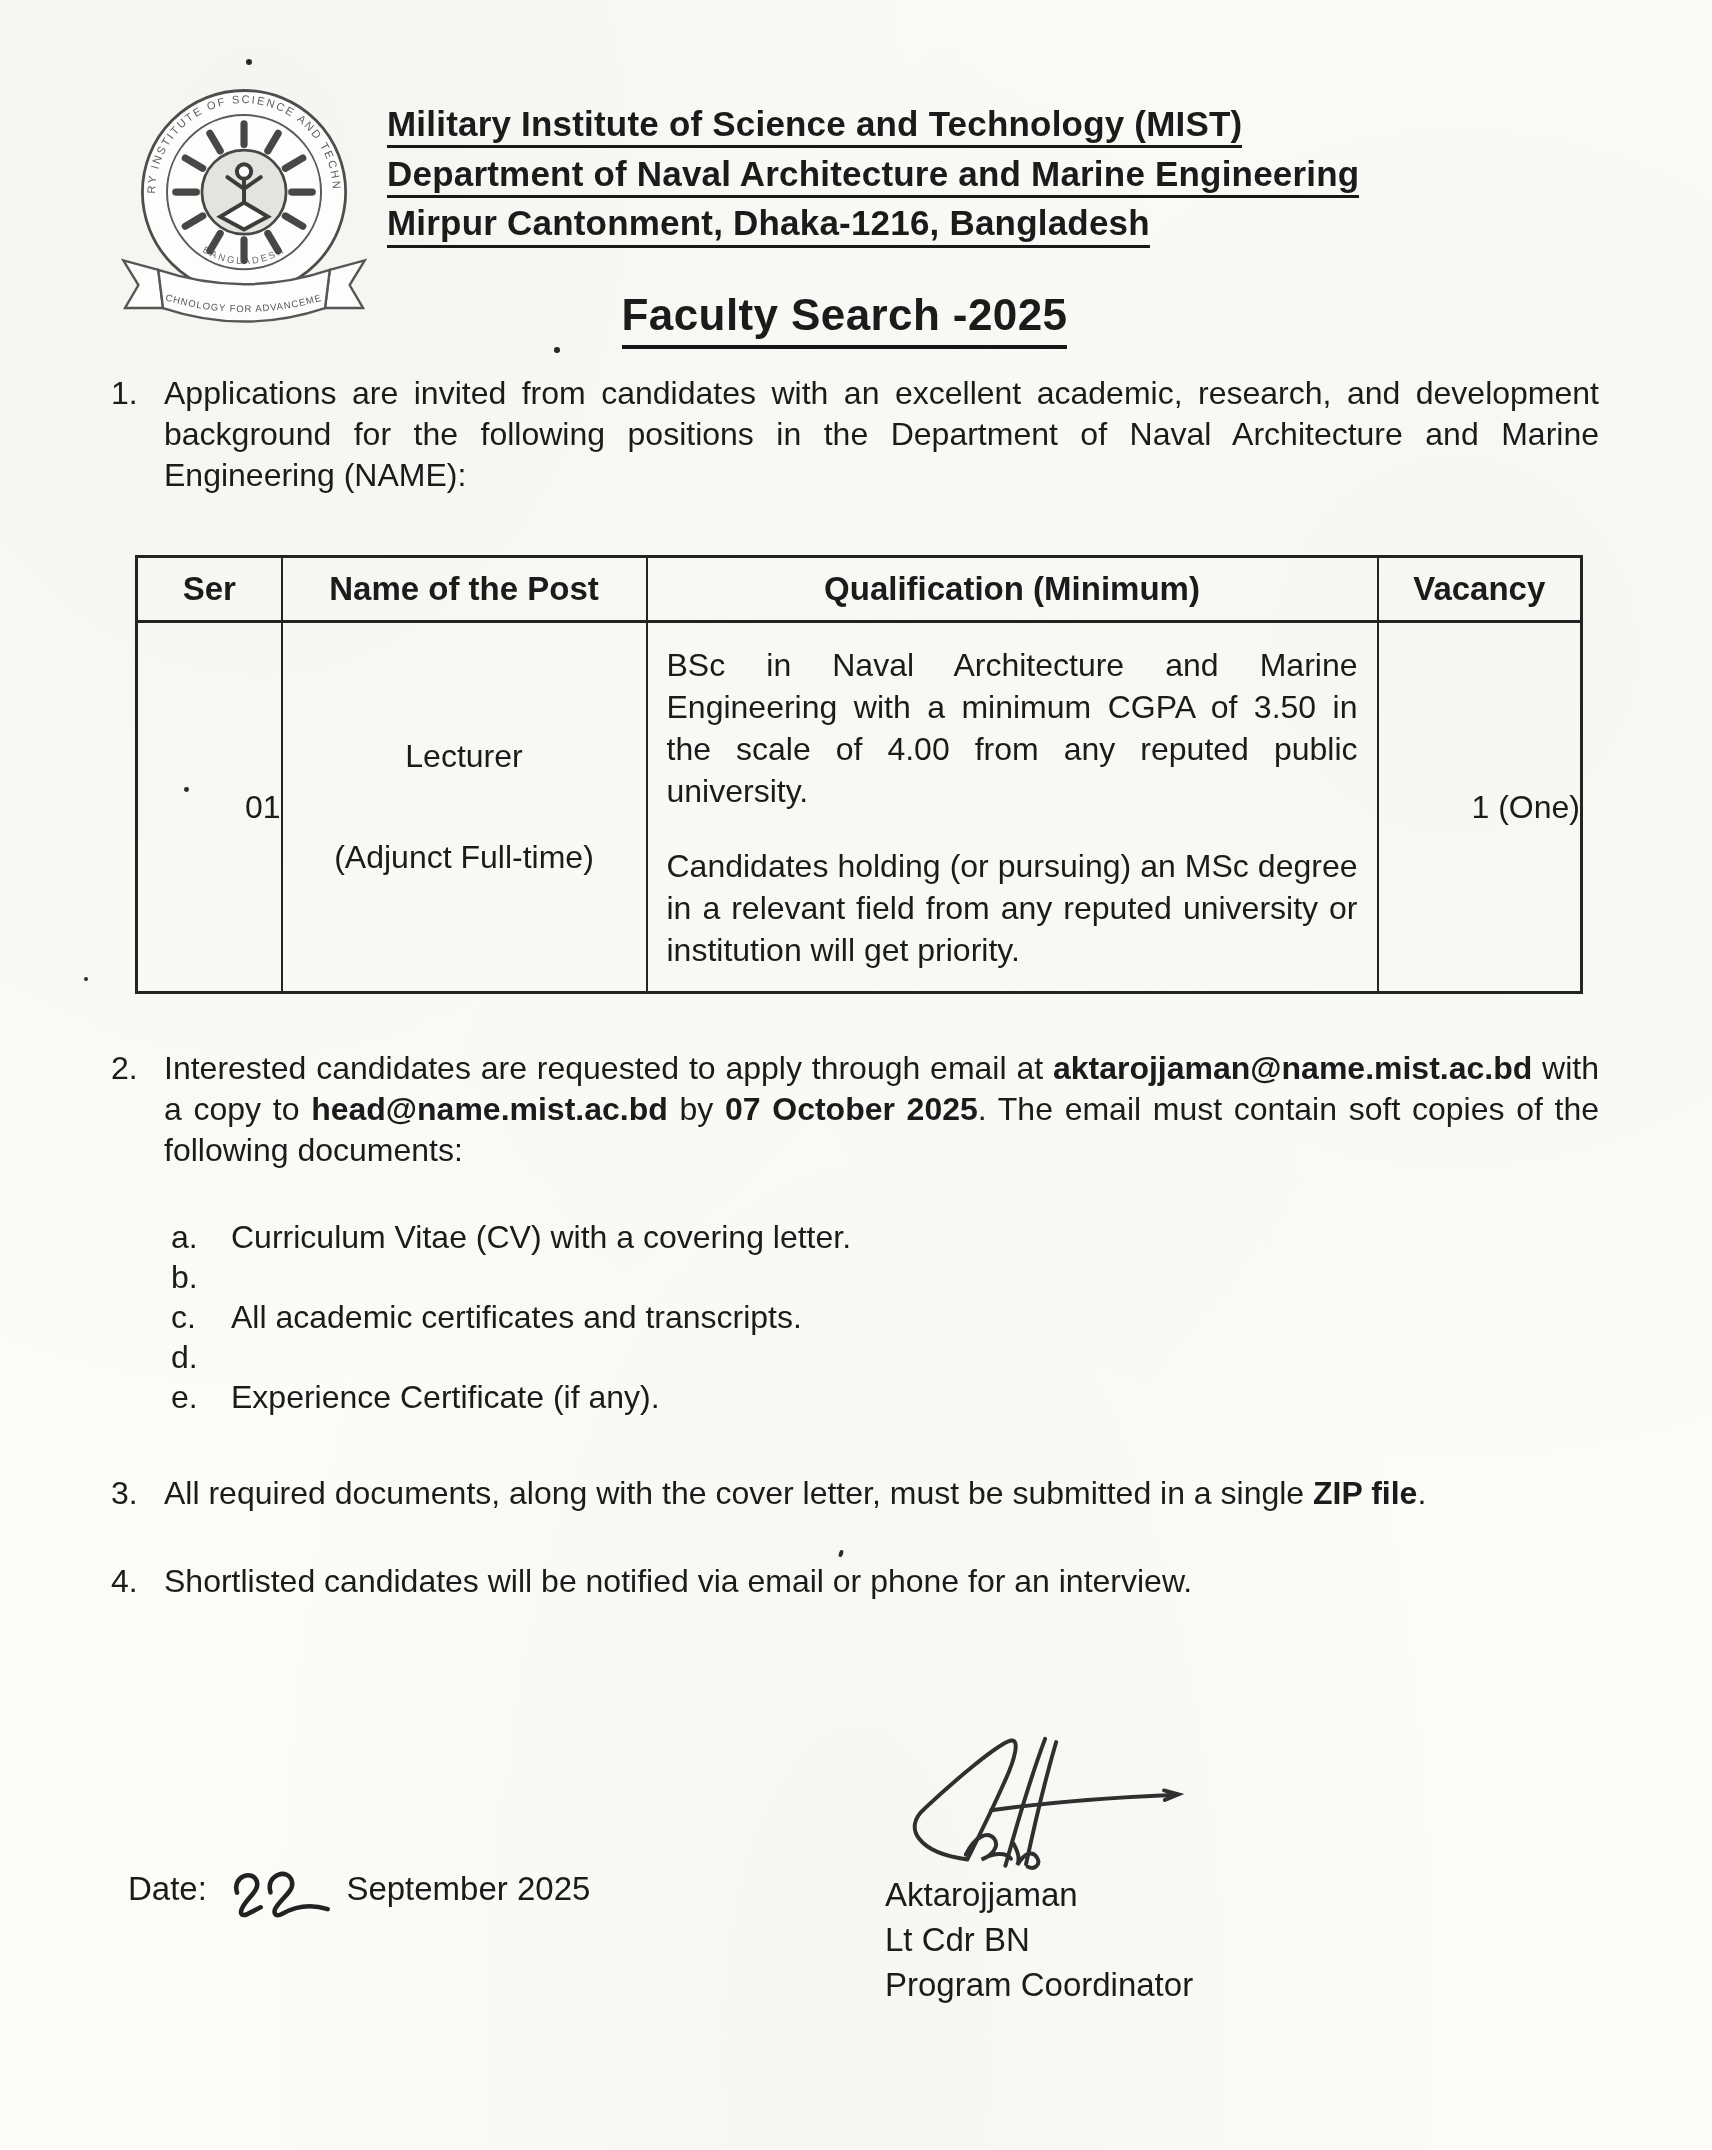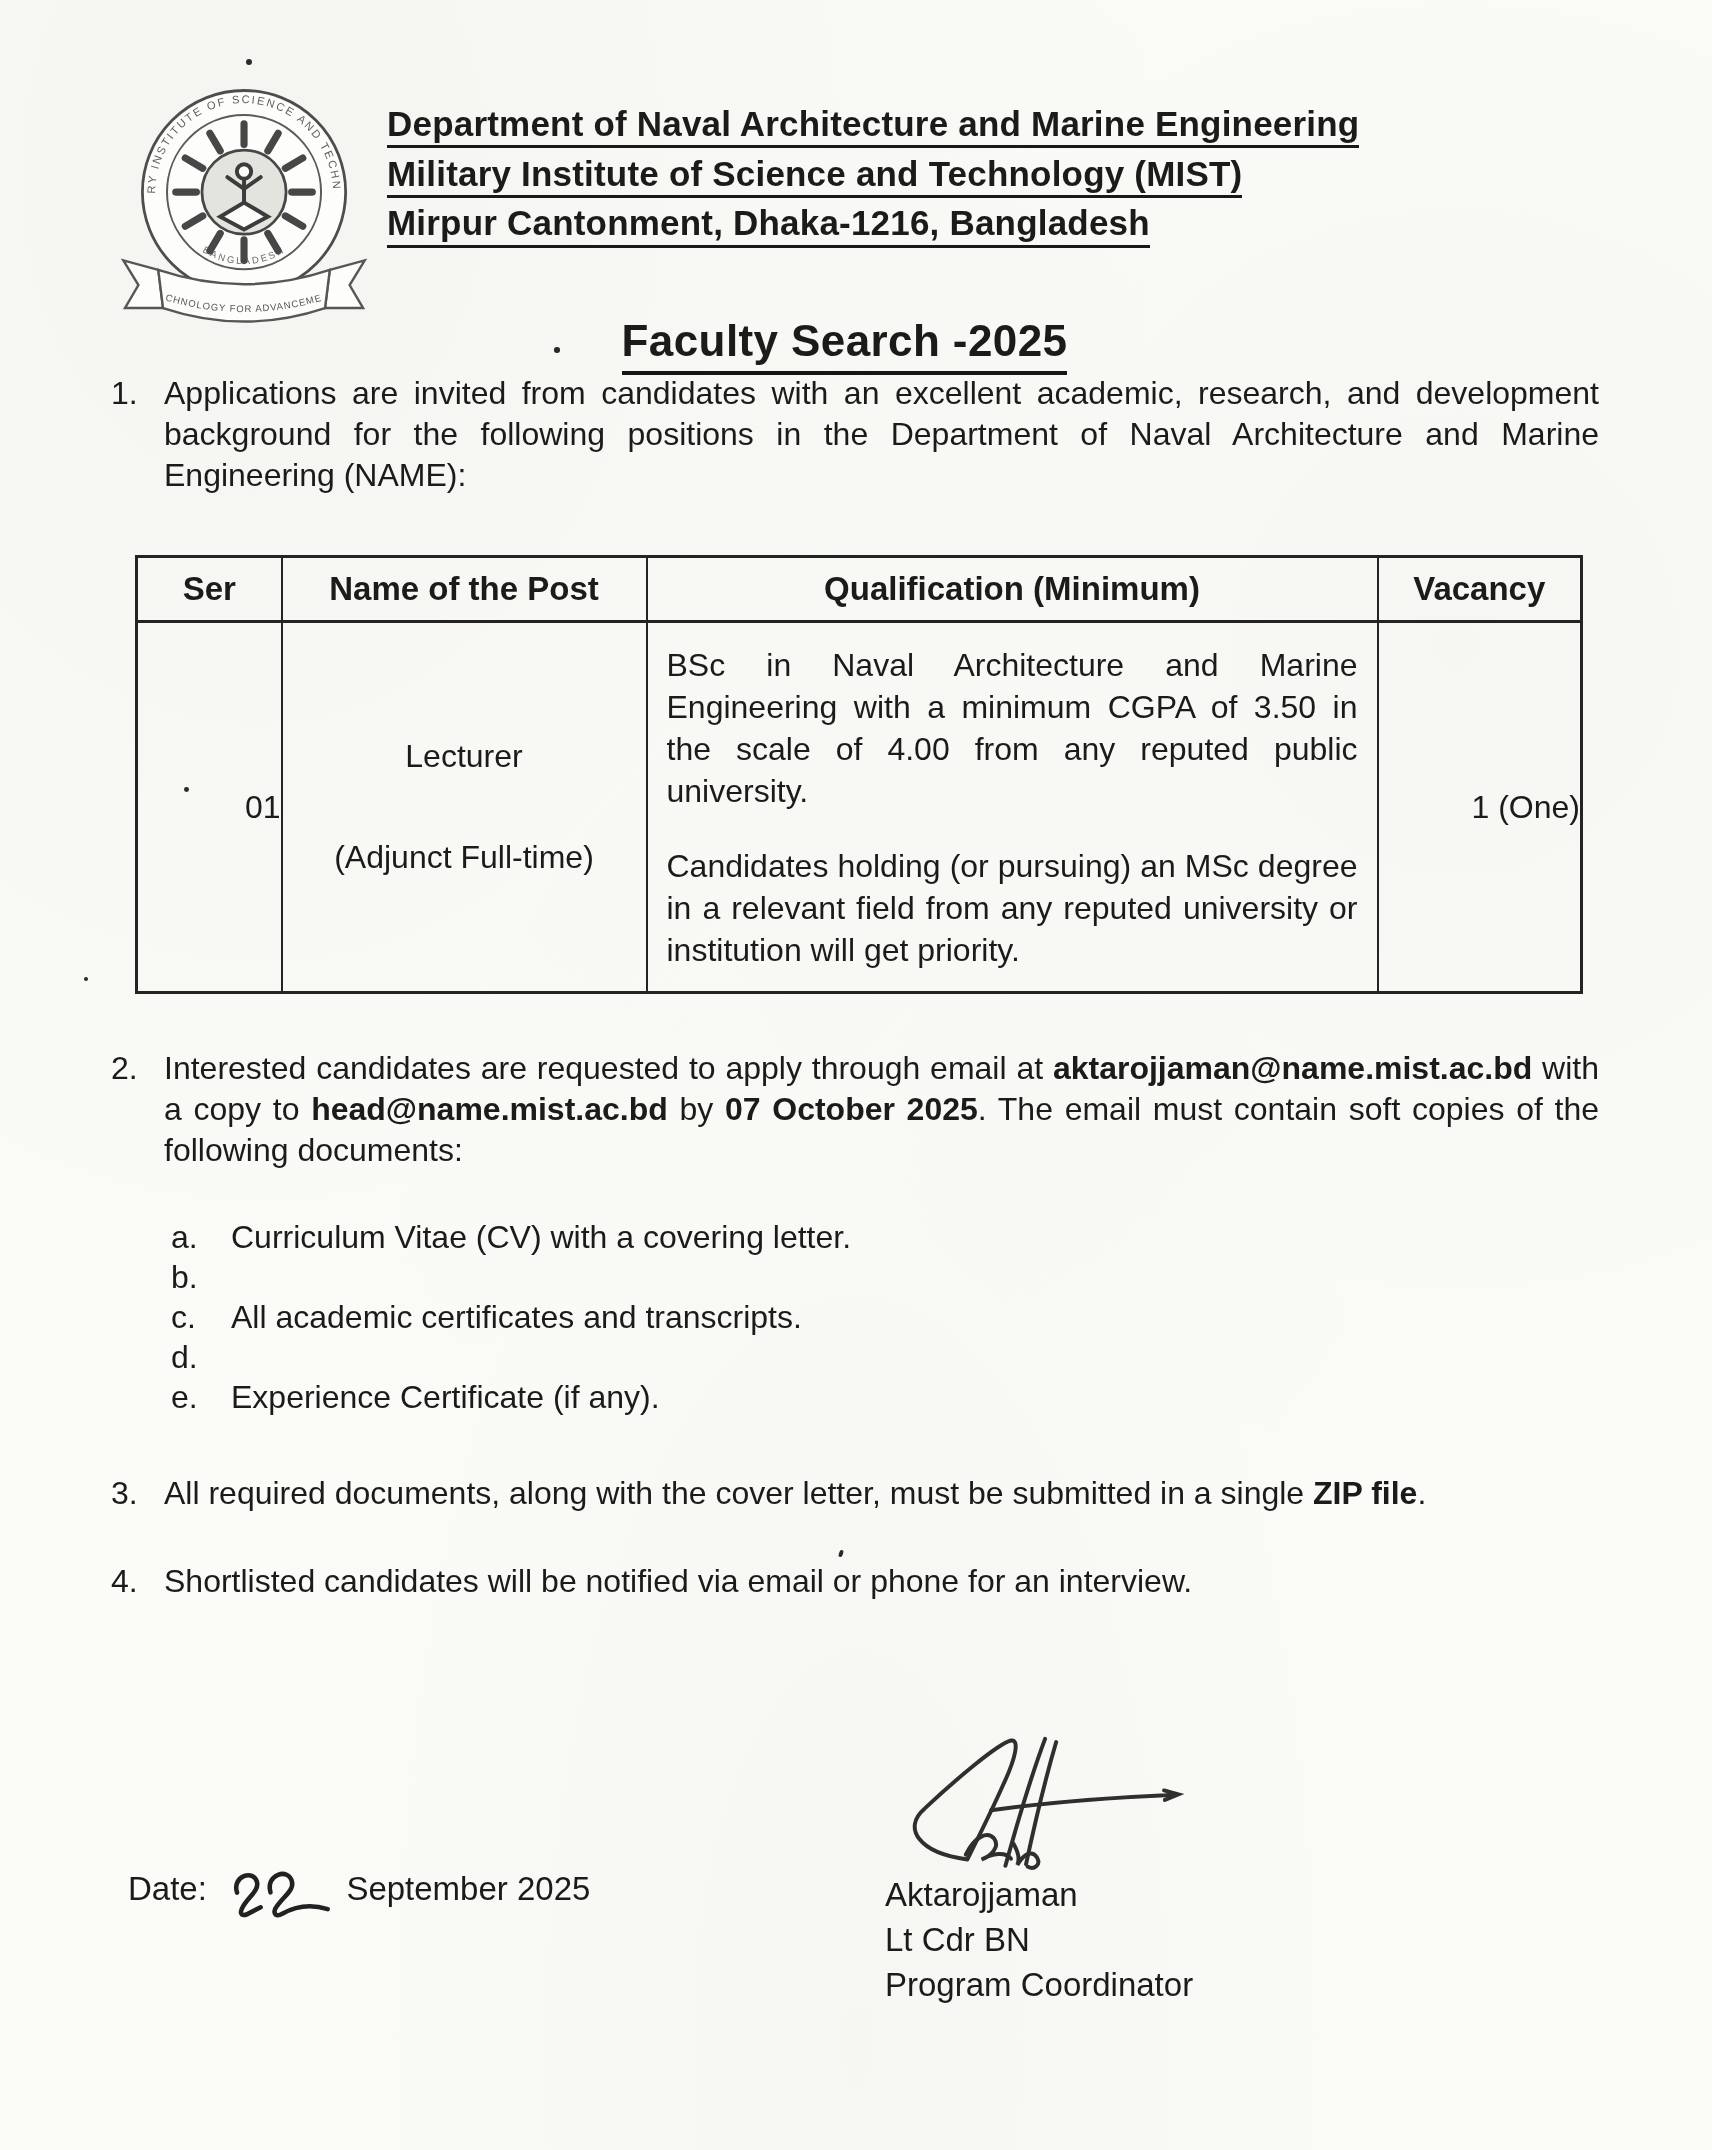--- a/index.html
+++ b/index.html
@@ -22,21 +22,21 @@
   .header-text { left:387px; top:105px; width:1063px; }
   .header-line {
     display:inline-block;
     font-size:35px; font-weight:bold; line-height:38px;
     border-bottom:3.2px solid #191919; padding-bottom:2.4px;
     margin-bottom:6.3px; letter-spacing:0.2px;
   }
   .header-line-wrap { display:block; }
   .header-line-wrap.center { }
 
-  .doc-title-wrap { left:0; top:290px; width:1689px; text-align:center;margin-top:26px; }
+  .doc-title-wrap { left:0; top:290px; width:1689px; text-align:center; }
   .doc-title {
     display:inline-block;
     font-size:44px; font-weight:bold; letter-spacing:0.4px;
     border-bottom:4px solid #161616; padding-bottom:4.8px;
   }
 
   
   .num-item { display:flex; font-size:32px; line-height:41px; }
   .num-item .num { flex:0 0 53px; }
   .num-item .body { flex:1; text-align:justify; }
@@ -131,22 +131,22 @@
       <path d="M268,248 L312,236 L293,267 L310,296 L262,296 Z"></path>
       <path d="M52,248 Q160,284 268,248 L262,296 Q160,330 58,296 Z"></path>
     </g>
     <text font-size="12" fill="#555" letter-spacing="1.2" font-family="Liberation Sans, sans-serif">
       <textPath href="#bannerCurve" startOffset="50%" text-anchor="middle">TECHNOLOGY FOR ADVANCEMENT</textPath>
     </text>
   </svg>
 </div>
 
 <div class="abs header-text">
+  <span class="header-line-wrap"><span class="header-line">Military Institute of Science and Technology (MIST)</span></span>
   <span class="header-line-wrap"><span class="header-line">Department of Naval Architecture and Marine Engineering</span></span>
-  <span class="header-line-wrap"><span class="header-line">Military Institute of Science and Technology (MIST)</span></span>
   <span class="header-line-wrap center"><span class="header-line">Mirpur Cantonment, Dhaka-1216, Bangladesh</span></span>
 </div>
 
 <div class="abs doc-title-wrap">
   <span class="doc-title">Faculty Search -2025</span>
 </div>
 
 <div class="abs num-item item1">
   <span class="num">1.</span>
   <span class="body">Applications are invited from candidates with an excellent academic, research, and development background for the following positions in the Department of Naval Architecture and Marine Engineering (NAME):</span>

